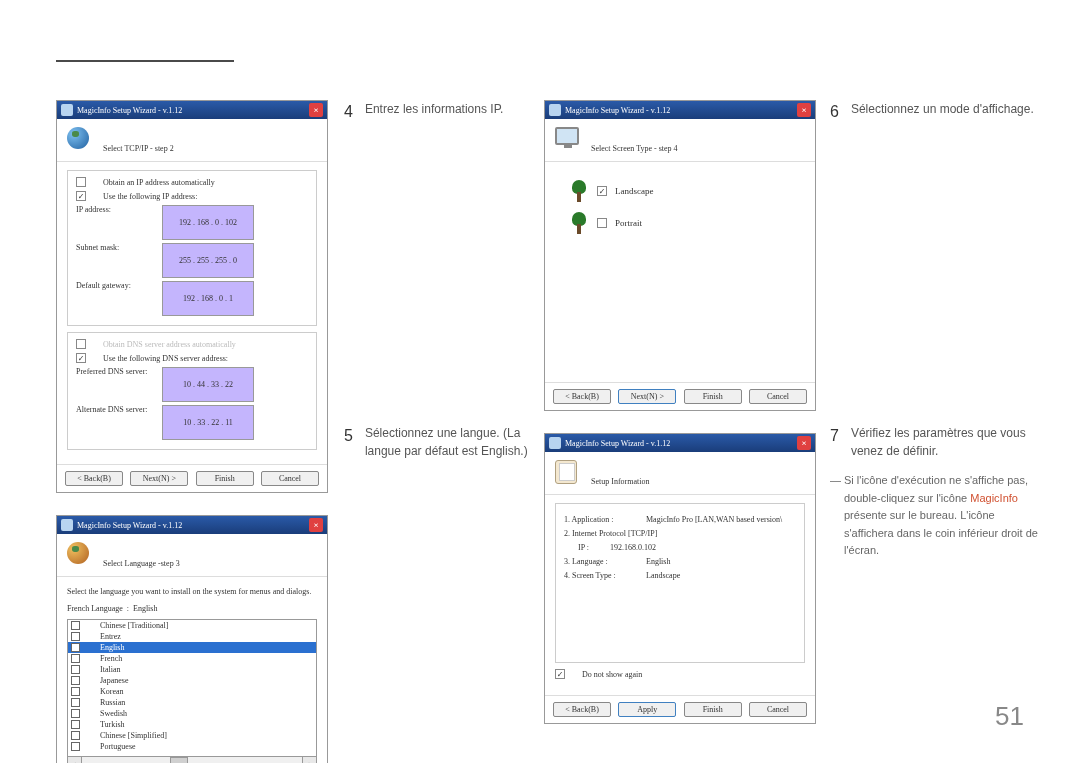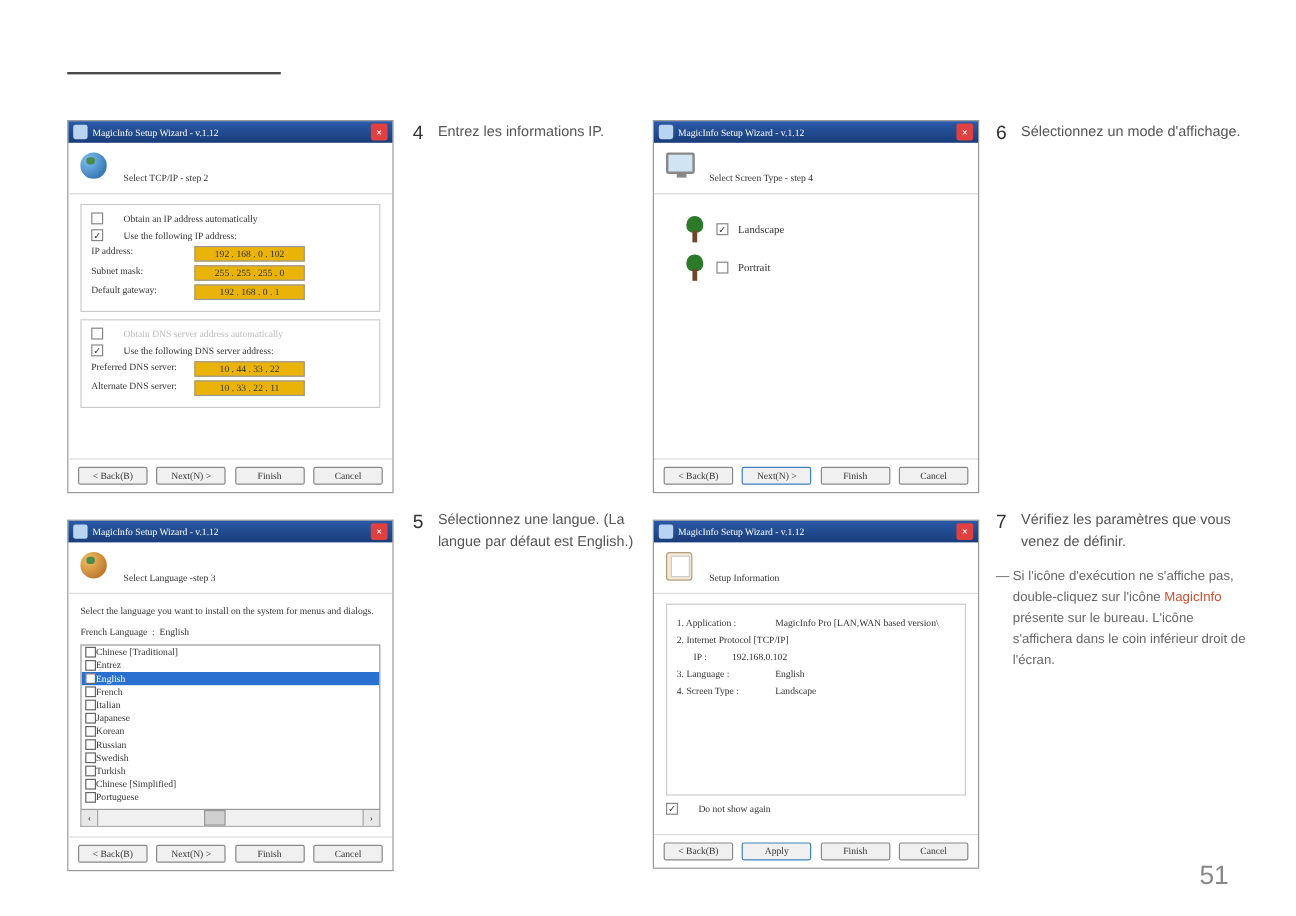--- a/index.html
+++ b/index.html
@@ -1,18 +1,18 @@
 <!DOCTYPE html>
 <html><head>
 <meta charset="utf-8">
 <style>
 *{box-sizing:border-box;margin:0;padding:0}
 body{width:1080px;height:763px;background:#fff;font-family:Arial,sans-serif;position:relative;color:#333}
 .hr-top{position:absolute;top:60px;left:56px;width:178px;height:2px;background:#4a4a4a}
-.page-num{position:absolute;bottom:20px;right:56px;font-size:22px;color:#888}
+.page-num{position:absolute;bottom:31px;right:56px;font-size:26px;color:#888}
 .col{position:absolute}
 .col1{left:56px;top:100px;width:272px}
 .col2{left:344px;top:100px;width:188px}
 .col3{left:544px;top:100px;width:272px}
 .col4{left:830px;top:100px;width:210px}
 .step-txt{font-size:12px;color:#555;display:flex;gap:12px;margin-bottom:12px;line-height:1.5}
 .step-num{font-size:16px;color:#333;font-weight:300}
 .wiz{width:272px;border:1px solid #999;background:#fff;font-size:9px;font-family:Liberation Serif, serif;color:#333;margin-bottom:22px}
 .wiz-tb{background:linear-gradient(to bottom,#2a5aa8,#1a3d7a);color:#fff;display:flex;align-items:center;padding:2px 4px;height:18px}
 .wiz-tb-ico{width:12px;height:12px;background:#b8d4f0;margin-right:4px;border-radius:2px}
@@ -27,29 +27,29 @@
 .hand{width:22px;height:24px;background:#f4e8d0;border:1px solid #b0a080;border-radius:3px;position:relative}
 .hand::before{content:"";position:absolute;top:2px;left:3px;width:14px;height:16px;background:#fff;border:1px solid #ccc}
 .wiz-hd-txt{font-size:8px}
 .wiz-body{padding:8px 10px;min-height:220px}
 .fb{border:1px solid #ccc;padding:6px 8px;margin-bottom:6px}
 .rad{display:flex;align-items:center;gap:17px;margin-bottom:4px;font-size:8px}
 .rad-box{width:10px;height:10px;border:1px solid #888;display:flex;align-items:center;justify-content:center}
 .rad-ck::after{content:"✓";font-size:8px;color:#333}
 .iprow{display:flex;align-items:flex-start;margin:3px 0;font-size:8px}
 .iprow span{width:86px}
-.ipin{border:1px solid #999;background:#eab308;padding:1px 4px;width:92px;text-align:center;font-size:8px}
+.ipin{border:1px solid #999;background:#c4b5fd;padding:12px 4px;width:92px;text-align:center;font-size:8px}
 .dim{color:#bbb}
 .wiz-ft{display:flex;justify-content:space-between;padding:6px 8px;border-top:1px solid #ddd;gap:4px}
 .btn{border:1px solid #888;background:#f0f0f0;padding:2px 0;font-size:8px;width:58px;text-align:center;border-radius:2px}
 .btn.hl{border:1px solid #4080c0}
 .lang-desc{font-size:8px;padding:2px 0 6px}
 .lang-cur{font-size:8px;padding:2px 0 6px}
 .lang-list{border:1px solid #999;background:#fff;height:138px;overflow:hidden;position:relative}
-.lang-item{display:flex;align-items:flex-end;gap:0;padding:1px 3px;font-size:8px}
+.lang-item{display:flex;align-items:flex-end;gap:20px;padding:1px 3px;font-size:8px}
 .lang-item.sel{background:#2a70d0;color:#fff}
 .lang-box{width:9px;height:9px;border:1px solid #666;background:#fff}
 .hsb{display:flex;border:1px solid #999;border-top:0;height:14px}
 .hsb-btn{width:14px;background:#e8e8e8;border-right:1px solid #999;display:flex;align-items:center;justify-content:center;font-size:8px}
 .hsb-btn:last-child{border-right:0;border-left:1px solid #999}
 .hsb-tr{flex:1;background:#f0f0f0;position:relative}
 .hsb-th{position:absolute;left:40%;width:18px;height:100%;background:#d0d0d0;border:1px solid #999}
 .sc-opt{display:flex;align-items:center;gap:8px;margin:10px 14px}
 .tree{width:20px;height:22px;position:relative}
 .tree::before{content:"";position:absolute;top:0;left:3px;width:14px;height:14px;background:#2a7a2a;border-radius:50% 50% 40% 40%}

